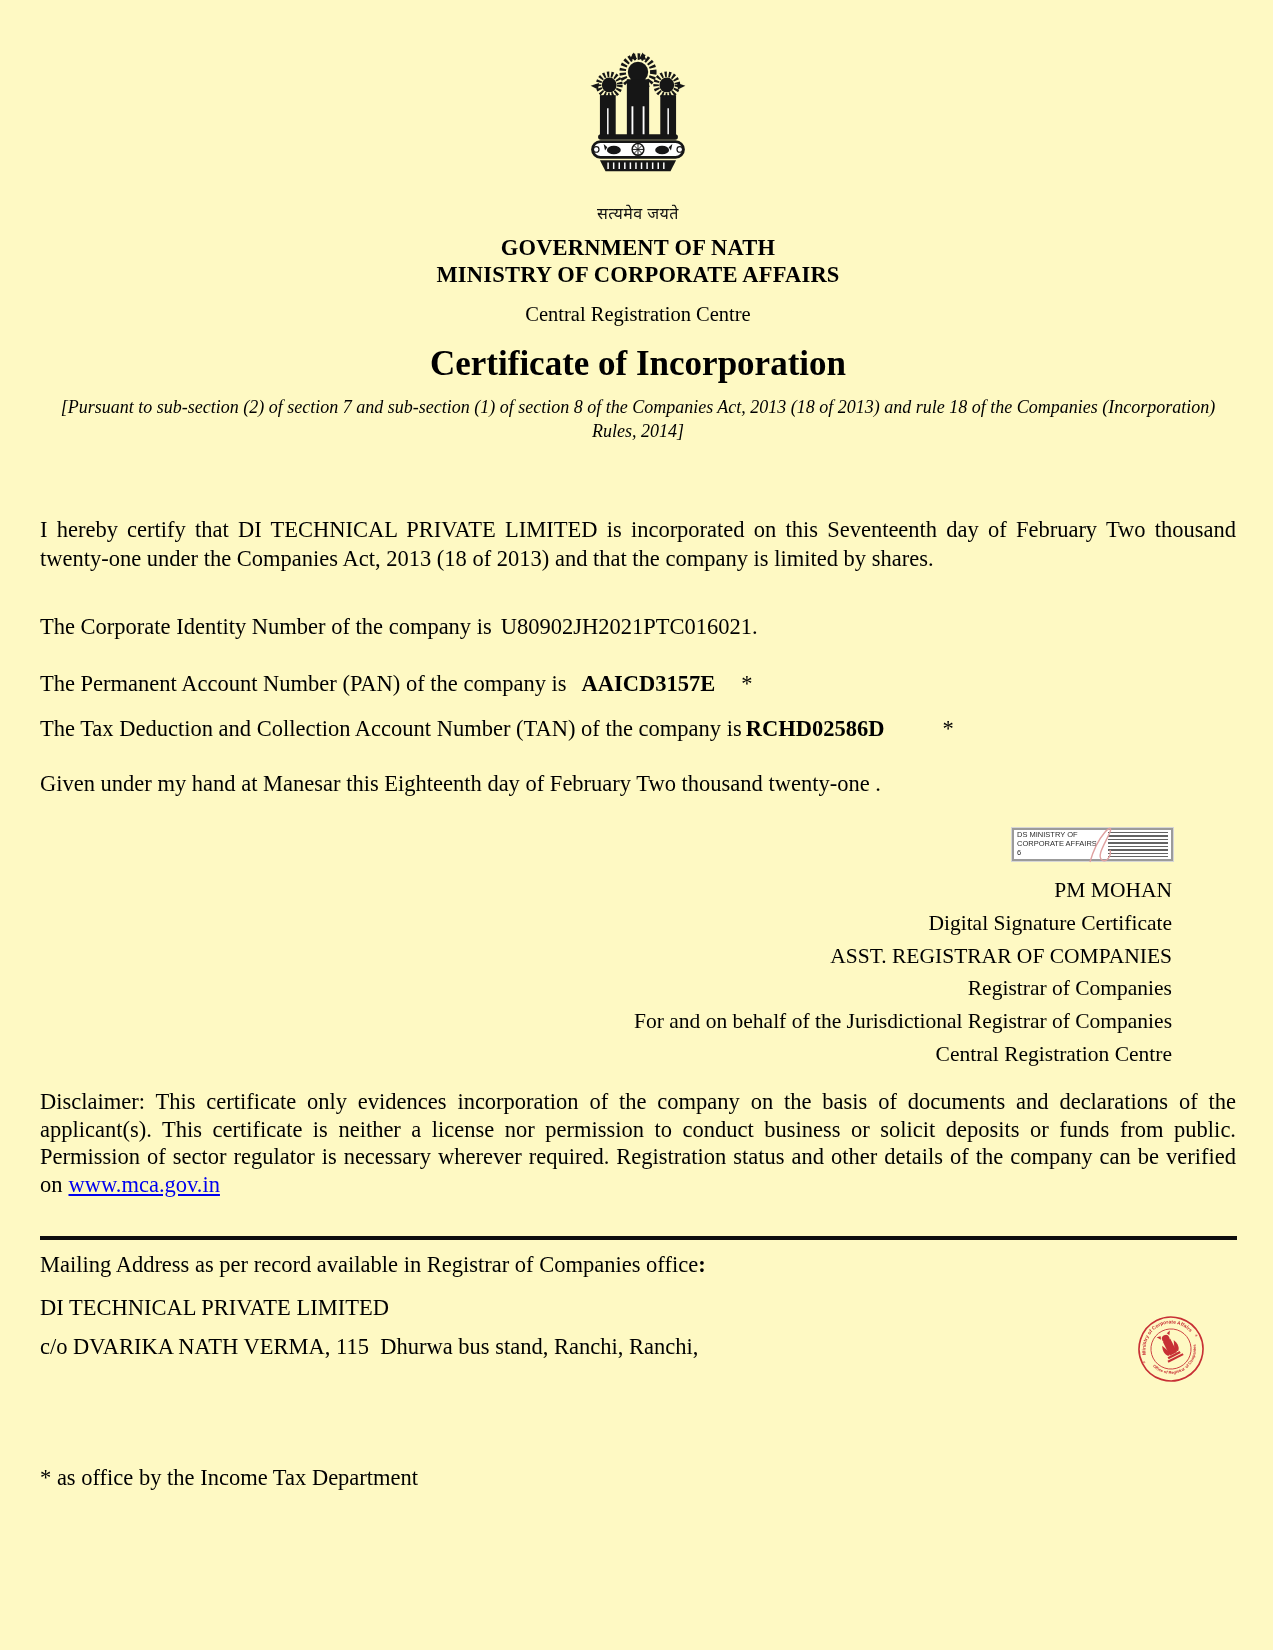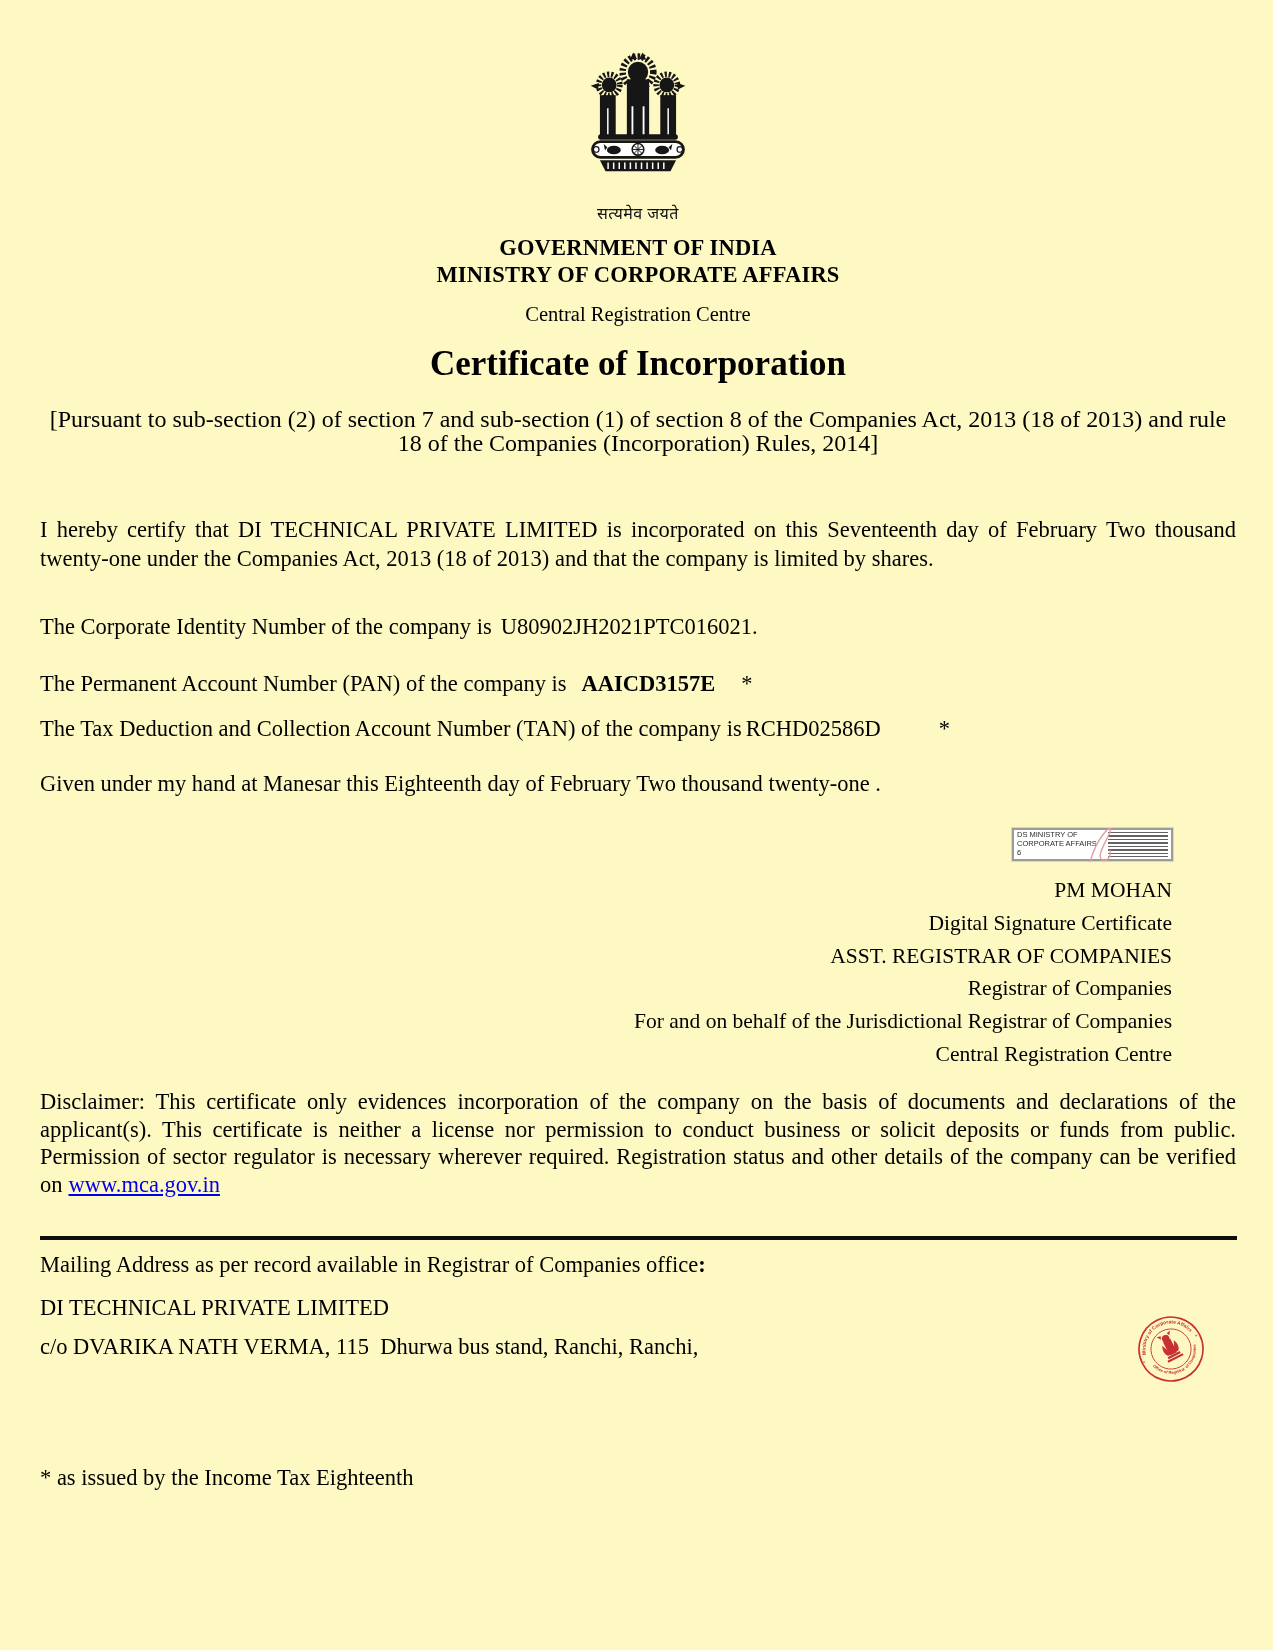--- a/index.html
+++ b/index.html
@@ -8,33 +8,33 @@
   .abs{position:absolute;}
   .ctr{left:40px;width:1196px;text-align:center;}
 
   .emblem-wrap{top:48px;left:40px;width:1196px;text-align:center;line-height:0;}
   .motto{top:204px;font-size:16px;line-height:20px;letter-spacing:.5px;color:#111;}
 
   .h-govt{top:235px;font-weight:bold;font-size:22.5px;line-height:26px;letter-spacing:.2px;}
   .h-ministry{top:262px;font-weight:bold;font-size:22.5px;line-height:26px;letter-spacing:.2px;}
   .h-crc{top:302px;font-size:20.5px;line-height:24px;}
   .doc-title{top:343px;font-weight:bold;font-size:35px;line-height:42px;}
-  .pursuant{top:408px;font-size:24px;line-height:23.5px;}
+  .pursuant{top:396px;font-size:18px;line-height:23.5px;font-style:italic;}
 
   .para{left:40px;width:1196px;text-align:justify;}
   .certify{top:515px;font-size:22.5px;line-height:29px;}
 
   .line{left:40px;width:1196px;font-size:22.5px;line-height:26px;}
   .cin{top:614px;}
   .pan{top:671px;}
   .tan{top:716px;}
   .given{top:771px;}
   .cin-val{margin-left:9px;}
   .pan-val{margin-left:15px;font-weight:bold;}
-  .tan-val{margin-left:4px;font-weight:normal;}
+  .tan-val{margin-left:4px;font-weight:bold;}
   .star-pan{margin-left:26px;}
   .star-tan{margin-left:58px;}
 
   .ds-box{left:1012px;top:828px;width:161px;height:33px;box-sizing:border-box;
           border:2px solid #9b9b9b;outline:1px solid #d6d6d6;background:#fff;
           display:flex;align-items:center;padding:2px 3px;}
   .ds-label{font-family:"Liberation Sans","DejaVu Sans",sans-serif;font-size:7.5px;
             line-height:1.18;color:#2b2b2b;width:86px;}
   .ds-tiny{margin-left:auto;width:60px;height:25px;opacity:.85;
            background:repeating-linear-gradient(180deg,#474747 0px,#474747 1.4px,transparent 1.4px,transparent 3.5px);}
@@ -105,21 +105,21 @@
         <circle cx="11" cy="108.5" r="3" fill="none" stroke="#161616" stroke-width="1.3"></circle>
         <circle cx="101" cy="108.5" r="3" fill="none" stroke="#161616" stroke-width="1.3"></circle>
 
         <path d="M15 120 h82 l-6 12 h-70 z"></path>
         <line x1="23" y1="126" x2="89" y2="126" stroke="#fff" stroke-width="7" stroke-dasharray="1.6 4.4"></line>
       </g>
     </svg>
   </div>
   <div class="abs ctr motto">सत्यमेव जयते</div>
 
-  <div class="abs ctr h-govt">GOVERNMENT OF INDIA</div>
+  <div class="abs ctr h-govt">GOVERNMENT OF NATH</div>
   <div class="abs ctr h-ministry">MINISTRY OF CORPORATE AFFAIRS</div>
   <div class="abs ctr h-crc">Central Registration Centre</div>
   <div class="abs ctr doc-title">Certificate of Incorporation</div>
   <div class="abs ctr pursuant">[Pursuant to sub-section (2) of section 7 and sub-section (1) of section 8 of the Companies Act, 2013 (18 of 2013) and rule 18 of the Companies (Incorporation) Rules, 2014]</div>
 
   <div class="abs para certify">I hereby certify that DI TECHNICAL PRIVATE LIMITED is incorporated on this Seventeenth day of February Two thousand twenty-one under the Companies Act, 2013 (18 of 2013) and that the company is limited by shares.</div>
 
   <div class="abs line cin">
     <span>The Corporate Identity Number of the company is</span><span class="cin-val">U80902JH2021PTC016021</span><span>.</span>
   </div>
@@ -189,16 +189,16 @@
           <path d="M59.5 40 c3.5 8 2.5 14 -1.5 17.5 l-4.5 -3 z"></path>
           <rect x="40" y="58.5" width="20" height="3.4"></rect>
           <rect x="37.5" y="63.2" width="25" height="3.2"></rect>
         </g>
       </g>
     </svg>
   </div>
 
   <div class="abs footnote">
     <span>*</span>
-    <span>as issued by the Income Tax Eighteenth</span>
+    <span>as office by the Income Tax Department</span>
   </div>
 
 </div>
 
 </body></html>

